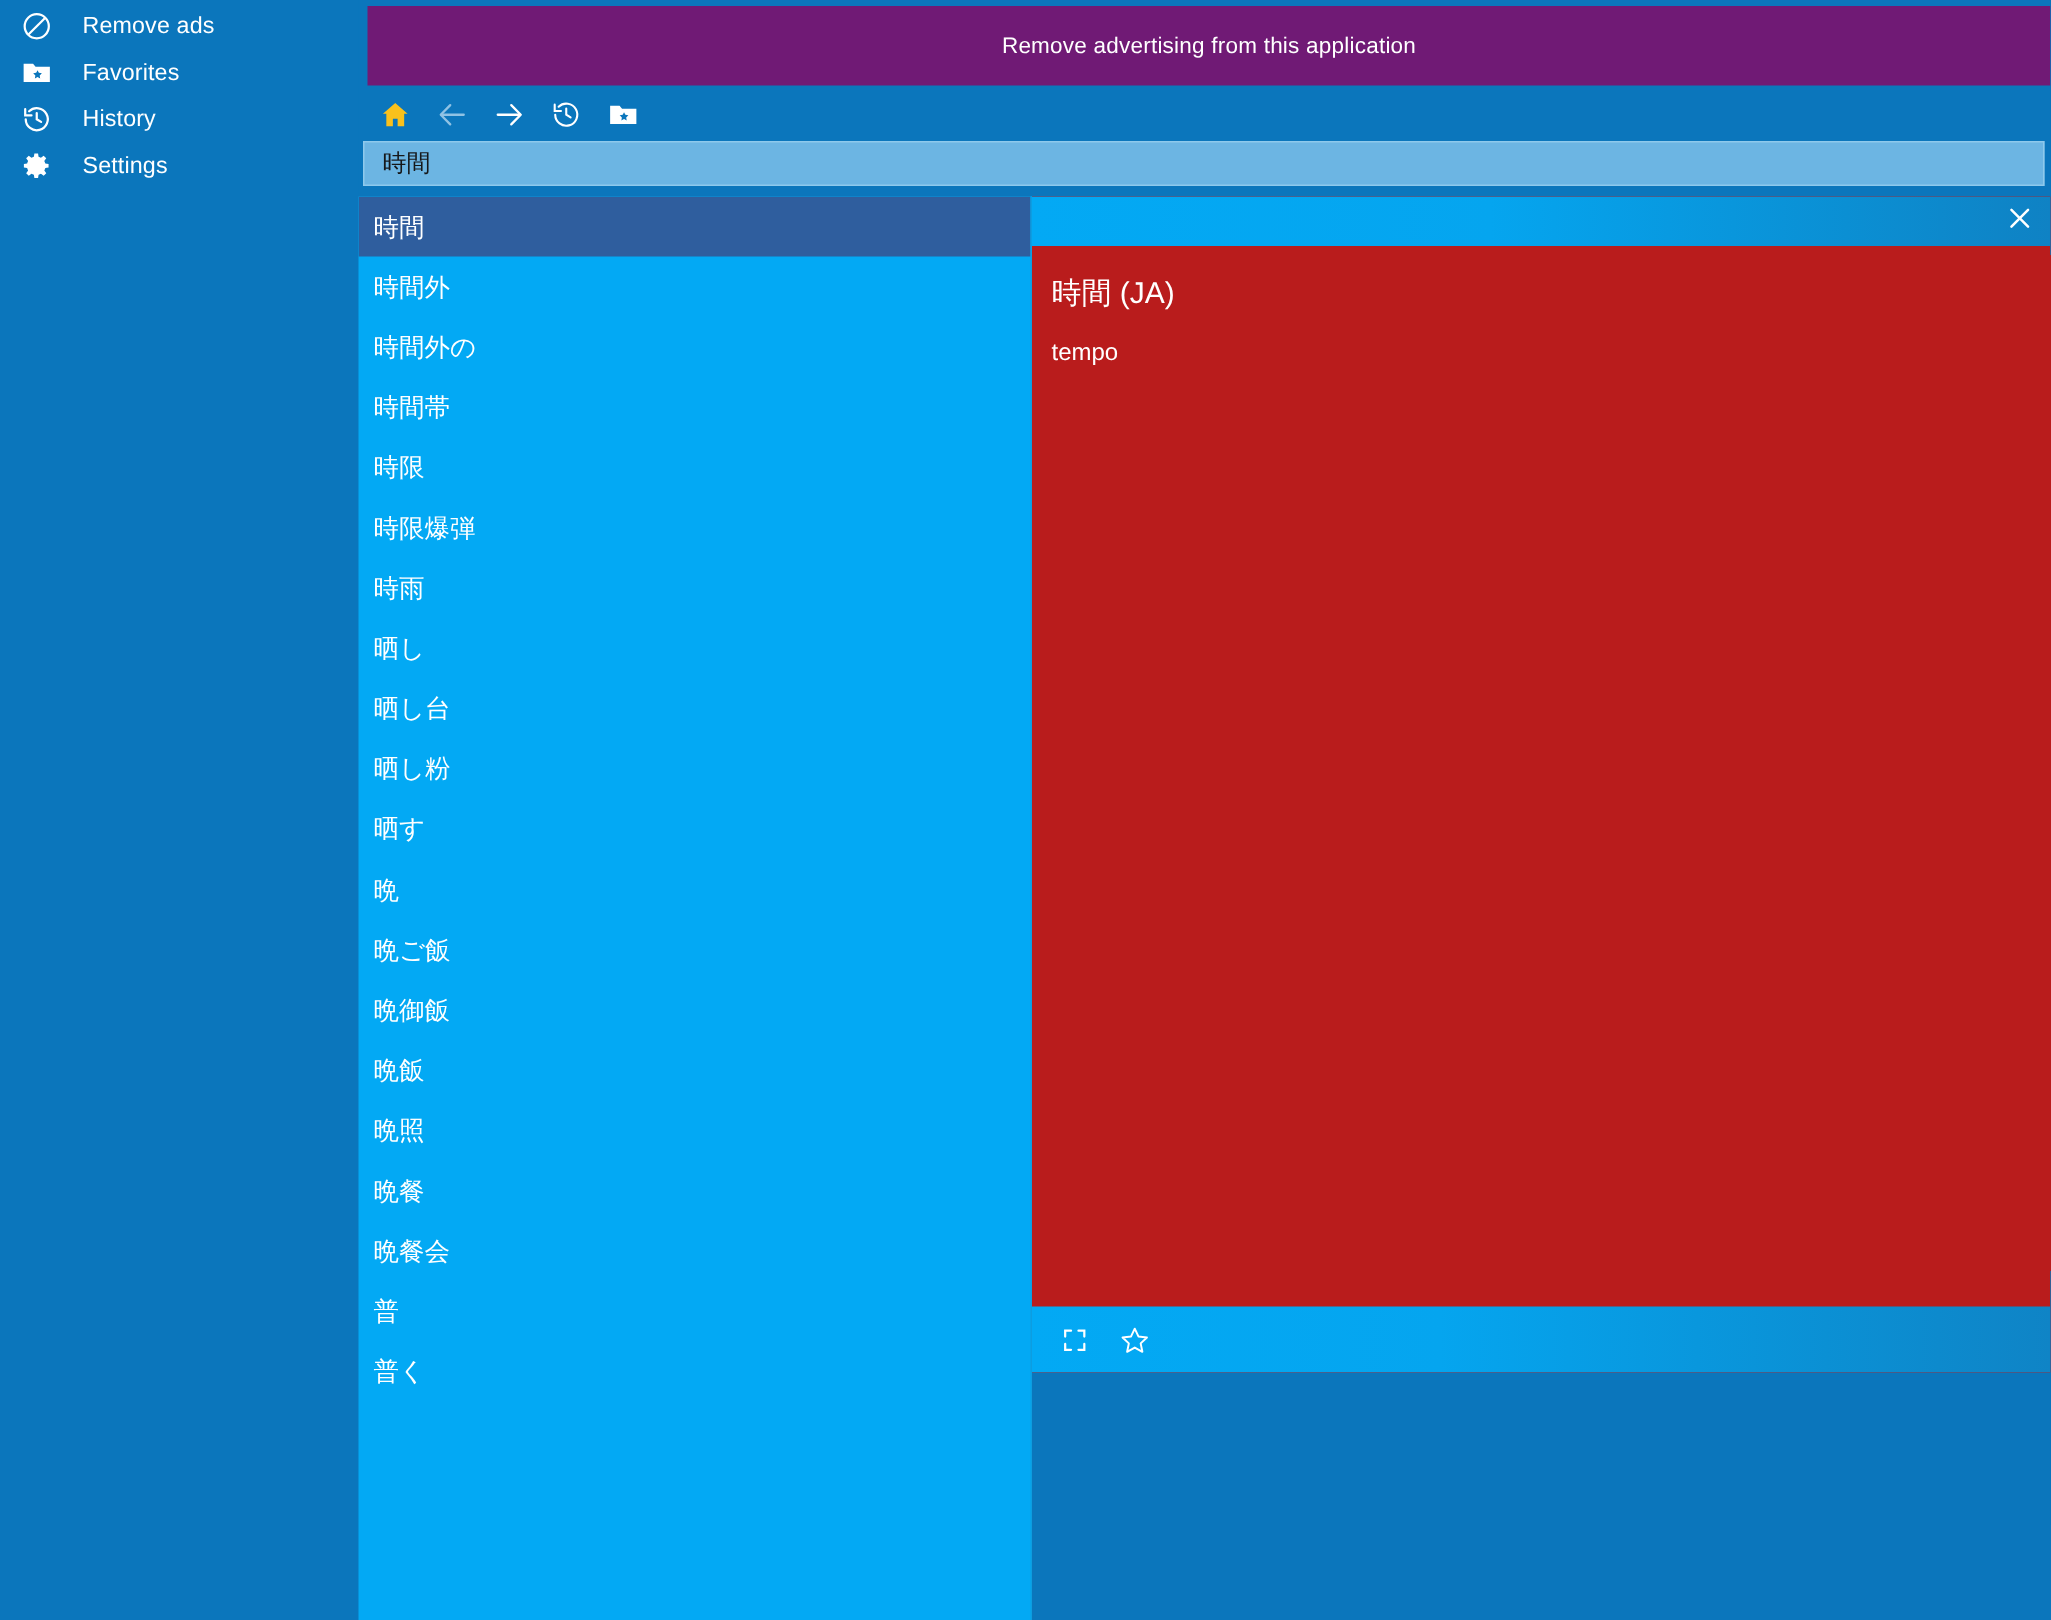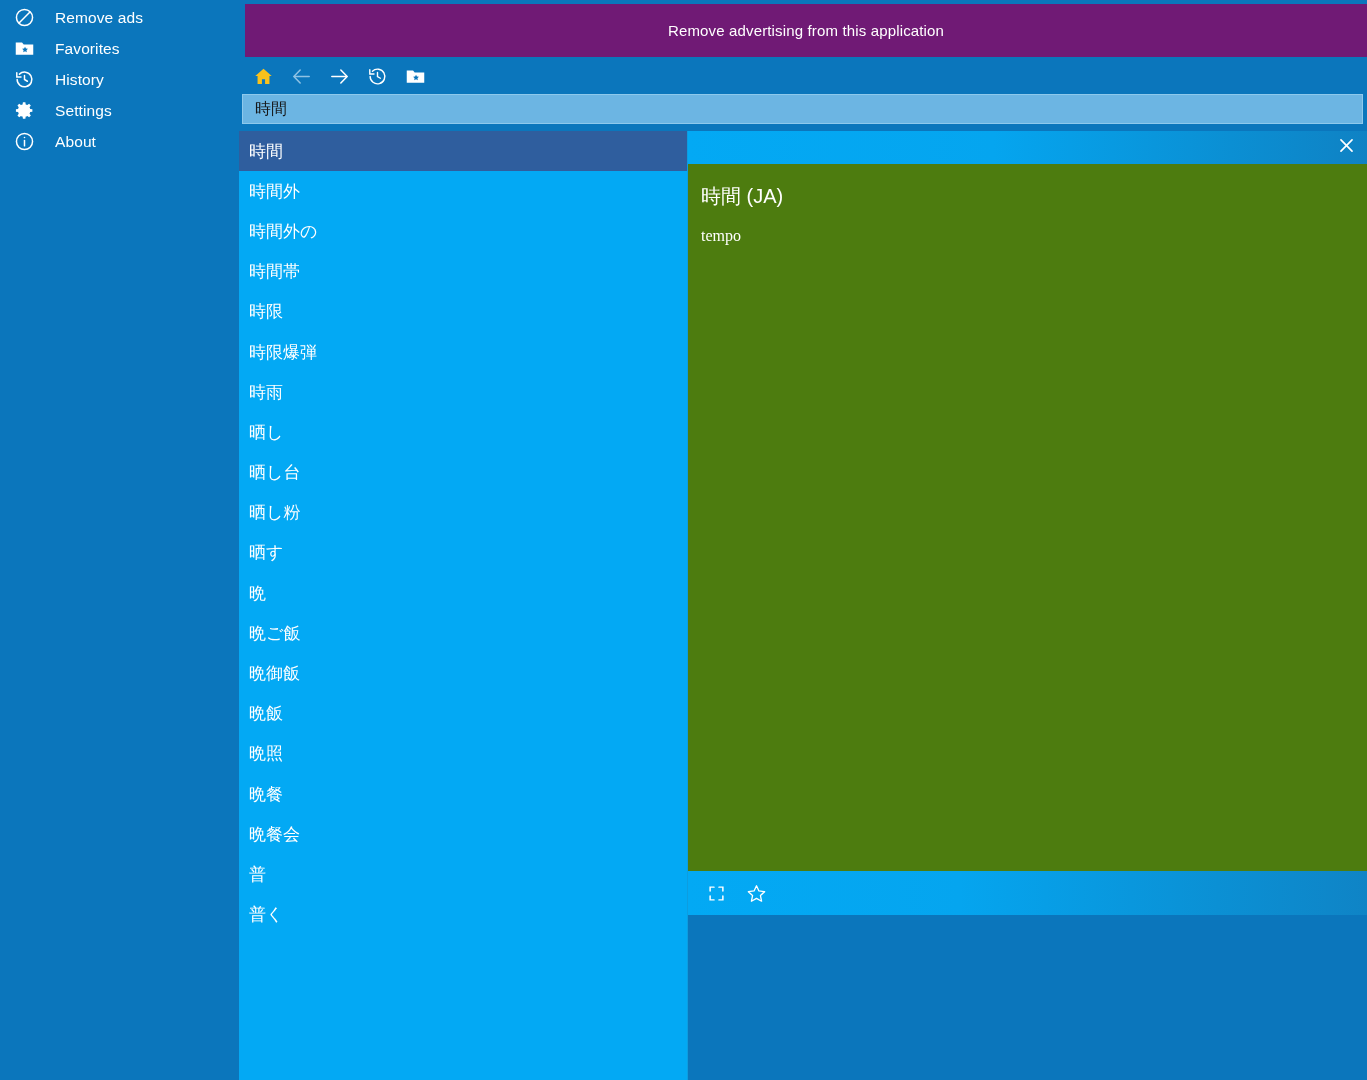--- a/index.html
+++ b/index.html
@@ -162,21 +162,21 @@
   }
   .word-item.selected {
     background: #2f5e9e;
   }
 
   
   #definition-panel {
     position: relative;
     flex: 1 1 auto;
     height: 784px;
-    background: #4d7c0f;
+    background: #b91c1c;
     overflow: hidden;
   }
   #definition-header {
     position: absolute;
     left: 0;
     top: 0;
     width: 100%;
     height: 33px;
     background: linear-gradient(to right, #03a9f4 0%, #05a5ef 45%, #0b8fd3 80%, #0f82c4 100%);
     display: flex;
@@ -201,21 +201,21 @@
     overflow: auto;
   }
   #definition-title {
     color: #ffffff;
     font-size: 20px;
     line-height: 1.2;
     margin-bottom: 18px;
   }
   #definition-text {
     color: #ffffff;
-    font-family: Liberation Serif, serif;
+    font-family: Liberation Sans, sans-serif;
     font-size: 16px;
     line-height: 1.3;
   }
   #definition-footer {
     position: absolute;
     left: 0;
     bottom: 0;
     width: 100%;
     height: 44px;
     background: linear-gradient(to right, #03a9f4 0%, #05a5ef 40%, #0b90d4 78%, #0f84c6 100%);
@@ -273,30 +273,20 @@
 
     <div class="nav-item">
       <span class="nav-icon">
         <svg width="21" height="21" viewBox="0 0 24 24" fill="#ffffff">
           <path d="M12 8.3a3.7 3.7 0 1 0 0 7.4 3.7 3.7 0 0 0 0-7.4zm9 5.1v-2.8l-2.5-.4a6.9 6.9 0 0 0-.76-1.83l1.49-2.05-1.98-1.98-2.05 1.49a6.9 6.9 0 0 0-1.83-.76L13 2.6h-2.8l-.4 2.47a6.9 6.9 0 0 0-1.83.76L5.92 4.34 3.94 6.32l1.49 2.05a6.9 6.9 0 0 0-.76 1.83L2.2 10.6v2.8l2.47.4c.17.65.43 1.26.76 1.83l-1.49 2.05 1.98 1.98 2.05-1.49c.57.33 1.18.59 1.83.76l.4 2.47H13l.4-2.47c.65-.17 1.26-.43 1.83-.76l2.05 1.49 1.98-1.98-1.49-2.05c.33-.57.59-1.18.76-1.83z"></path>
         </svg>
       </span>
       <span class="nav-label">Settings</span>
     </div>
 
-    <div class="nav-item">
-      <span class="nav-icon">
-        <svg width="21" height="21" viewBox="0 0 24 24" fill="none" stroke="#ffffff" stroke-width="1.7" stroke-linecap="round">
-          <circle cx="12" cy="12" r="9.2"></circle>
-          <line x1="12" y1="10.8" x2="12" y2="17"></line>
-          <circle cx="12" cy="7.4" r="0.95" fill="#ffffff" stroke="none"></circle>
-        </svg>
-      </span>
-      <span class="nav-label">About</span>
-    </div>
 
   </nav>
 
   <div id="content">
 
     <div id="ad-banner">
       <span id="ad-banner-text">Remove advertising from this application</span>
     </div>
 
     <div id="nav-toolbar">

